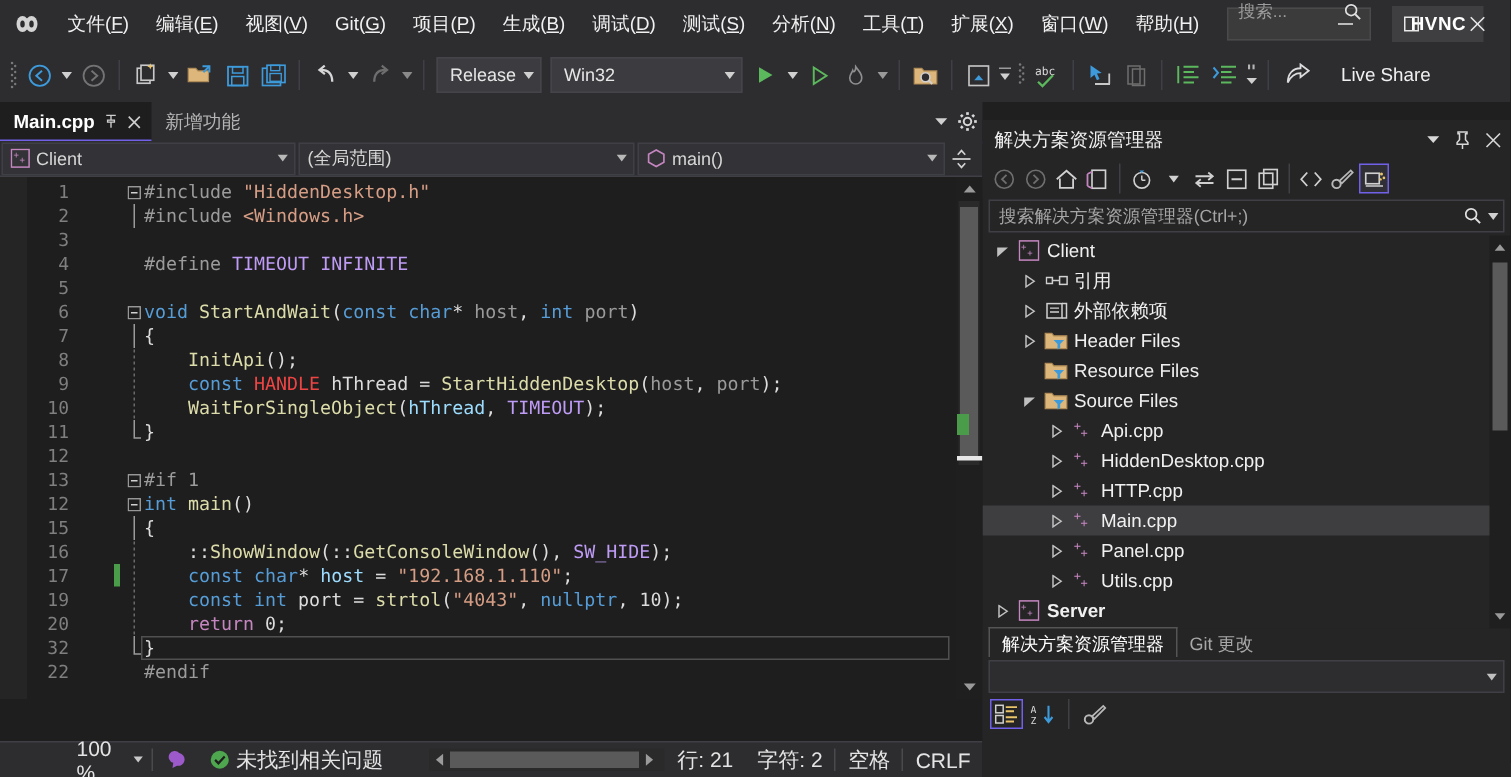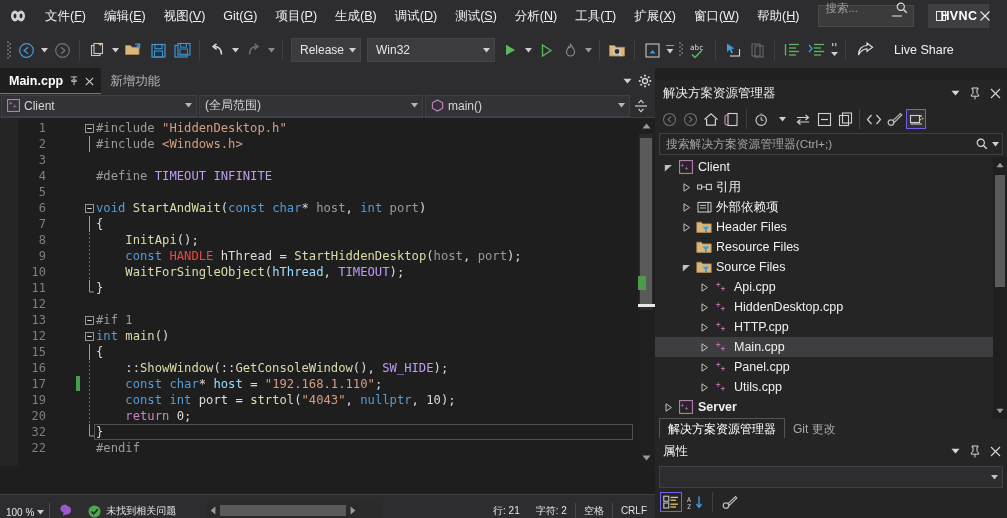--- a/index.html
+++ b/index.html
@@ -124,21 +124,21 @@
     position: absolute; right: 0; top: 0; width: 18px; height: 348px; background: #1f1f1f;
   }
   .vs-arrow { width:18px; height:16px; display:flex; align-items:center; justify-content:center; }
   .vs-thumb { position:absolute; left:3px; width:12px; background:#5a5a5a; }
   .vs-track { position:absolute; left:2px; width:14px; background:#2a2a2a; }
   .vs-mark-green { position:absolute; left:1px; width:8px; height:14px; background:#4a9b4a; }
   .vs-mark-caret { position:absolute; left:1px; width:17px; height:3px; background:#e8e8e8; }
 
   .statusbar {
     position: absolute; left: 0; bottom: 0; width: 655px; height: 24px; background: #2d2d30;
-    display: flex; align-items: flex-end; font-size: 10px; color: #e4e4e4; border-top:1px solid #3f3f46;
+    display: flex; align-items: center; font-size: 14px; color: #e4e4e4; border-top:1px solid #3f3f46;padding-left:45px;
   }
   .sb-zoom { display:flex; align-items:center; gap:3px; padding: 0 5px 0 6px; }
   .sb-sep { width:1px; height:15px; background:#4a4a4e; }
   .sb-item { padding: 0 8px; display: flex; align-items: center; gap: 5px; white-space: nowrap; }
   .hscroll { height: 15px; background: #2a2a2a; display:flex; align-items:center; }
   .hs-arrow { width:14px; display:flex; align-items:center; justify-content:center; }
   .hs-thumb { height:11px; background:#5a5a5a; }
 
   
   .right-pane { position: absolute; left: 655px; top: 80px; width: 352px; height: 450px; background: #252526; }
@@ -1009,42 +1009,20 @@
         </div>
       </div>
     </div>
 
     <div class="se-tabs" id="se-tabs">
         <div class="se-tab active">解决方案资源管理器</div>
         <div class="se-tab">Git 更改</div>
       </div>
 
     <div class="props-panel">
-      <div class="props-header">
-        <span>属性</span>
-        <div class="panel-hdr-btns">
-          <div class="ph-btn">
-            <svg width="9" height="6" viewBox="0 0 9 6">
-                <path d="M0.5 0.8 L8.5 0.8 L4.5 5.4 Z" fill="#d8d8d8"></path>
-              </svg>
-          </div>
-          <div class="ph-btn">
-            <svg width="12" height="13" viewBox="0 0 12 13">
-              <path d="M3 1 h6 v1.2 h-1 v4 l1.6 1.8 v1.2 H2.4 V8 L4 6.2 v-4 H3 Z" fill="none" stroke="#d8d8d8" stroke-width="1"></path>
-              <line x1="6" y1="9.2" x2="6" y2="12.4" stroke="#d8d8d8" stroke-width="1"></line>
-            </svg>
-          </div>
-          <div class="ph-btn">
-            <svg width="11" height="11" viewBox="0 0 11 11">
-              <line x1="1" y1="1" x2="10" y2="10" stroke="#d8d8d8" stroke-width="1.1"></line>
-              <line x1="10" y1="1" x2="1" y2="10" stroke="#d8d8d8" stroke-width="1.1"></line>
-            </svg>
-          </div>
-        </div>
-      </div>
       <div class="props-field">
         <svg style="position:absolute; right:4px; top:8px;" width="7" height="5" viewBox="0 0 7 5">
             <path d="M0 0 L7 0 L3.5 4.6 Z" fill="#c0c0c0"></path>
           </svg>
       </div>
       <div class="props-toolbar">
         <div class="pt-btn selected">
           <svg width="16" height="15" viewBox="0 0 16 15">
             <rect x="0.8" y="1.2" width="5" height="5" fill="none" stroke="#d0d0d0" stroke-width="1"></rect>
             <rect x="0.8" y="8" width="5" height="5" fill="none" stroke="#d0d0d0" stroke-width="1"></rect>

